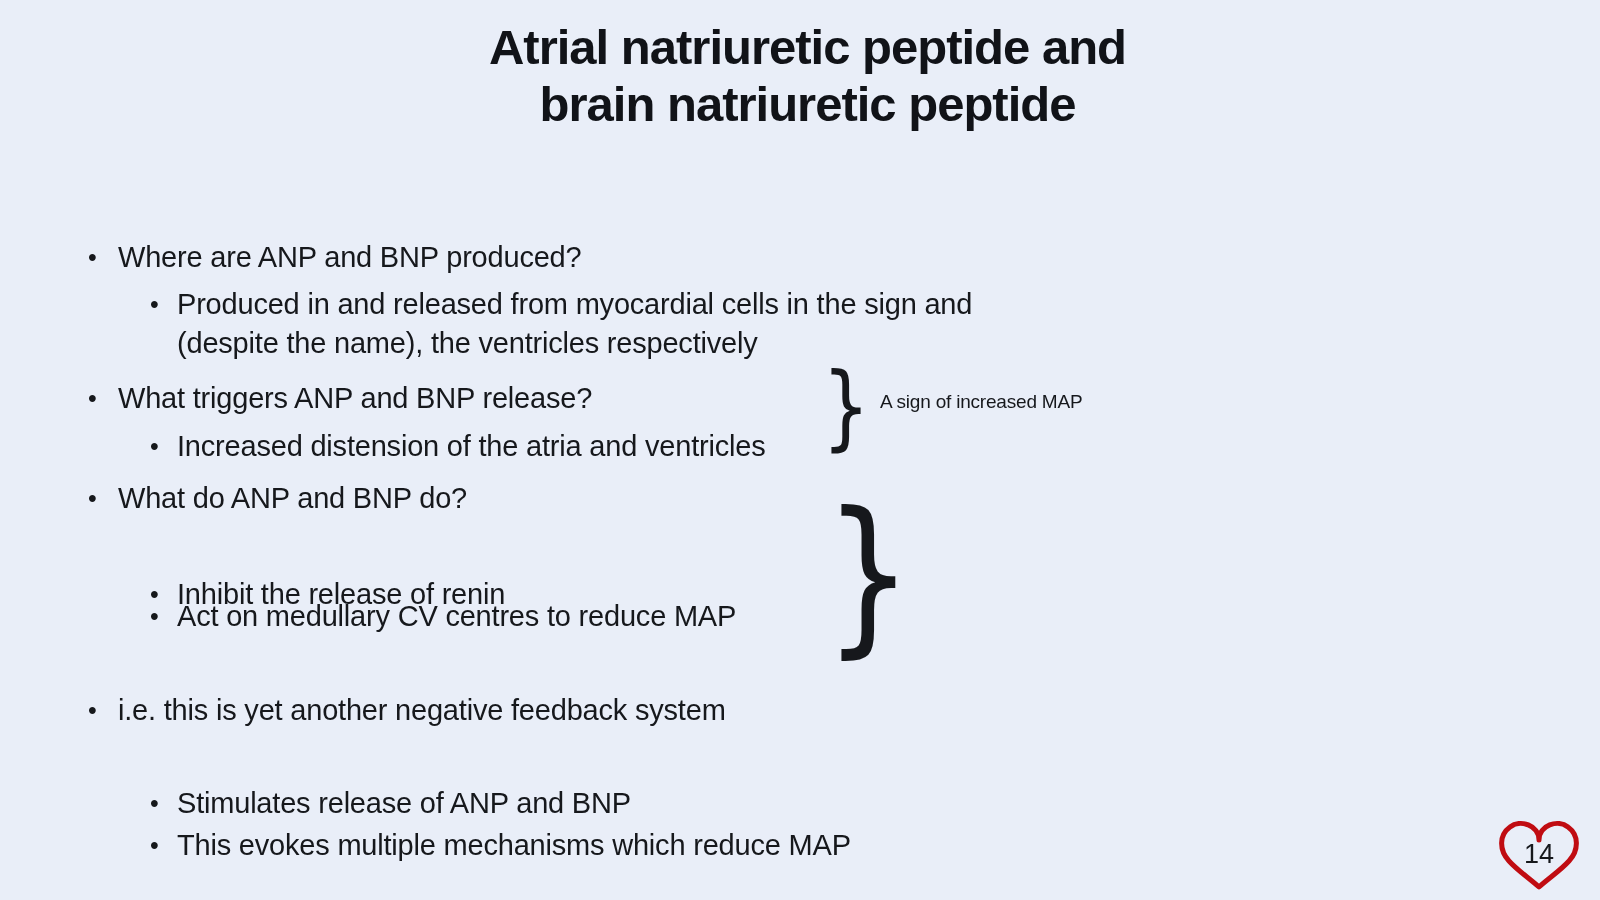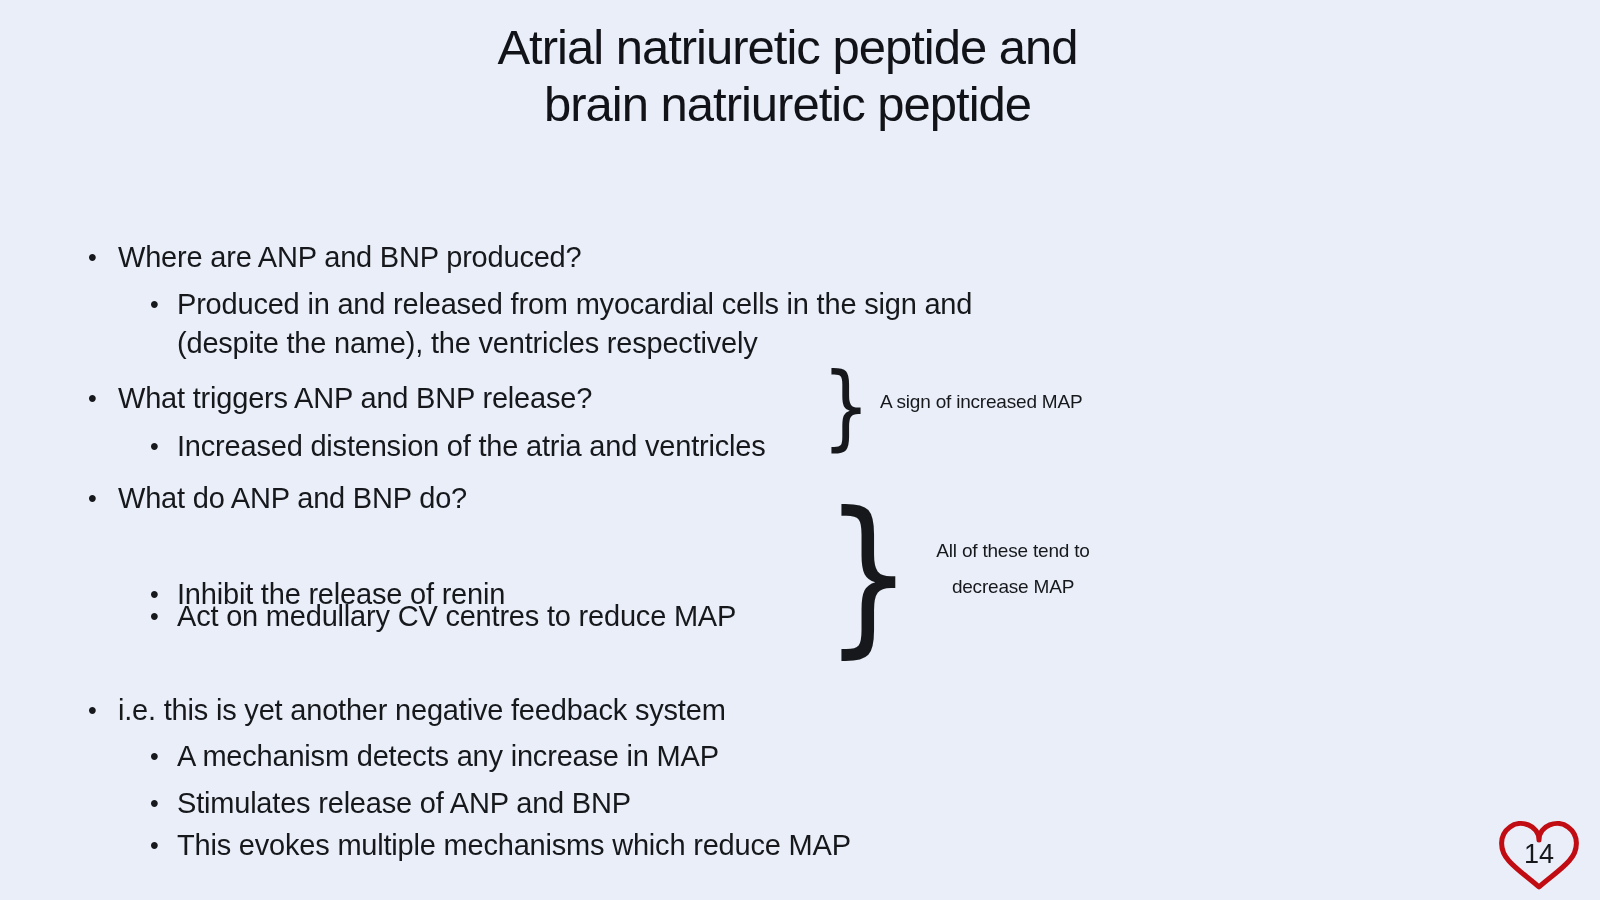--- a/index.html
+++ b/index.html
@@ -21,25 +21,26 @@
   }
   
   .title {
     position: absolute;
     top: 19px;
     left: 0;
     width: 1575px;
     margin: 0;
     text-align: center;
     font-size: 49px;
-    font-weight: normal;
+    font-weight: bold;
     line-height: 57px;
     letter-spacing: -1px;
     white-space: pre-line;
     color: #111318;
+    padding-left: 20px;
   }
   
   .line {
     position: absolute;
     font-size: 29px;
     line-height: 39px;
     letter-spacing: -0.2px;
     white-space: pre-line;
   }
   .line .bul {
@@ -166,40 +167,35 @@
   </div>
 
   <div class="line l2" id="ln8">
     <span class="bul">•</span><span class="txt">Act on medullary CV centres to reduce MAP</span>
   </div>
 
   <div class="line l1" id="ln9">
     <span class="bul">•</span><span class="txt">i.e. this is yet another negative feedback system</span>
   </div>
 
-  <div class="line l2" id="ln10">
-    <span class="bul">•</span><span class="txt">A mechanism detects any increase in MAP</span>
-  </div>
 
   <div class="line l2" id="ln11">
     <span class="bul">•</span><span class="txt">Stimulates release of ANP and BNP</span>
   </div>
 
   <div class="line l2" id="ln12">
     <span class="bul">•</span><span class="txt">This evokes multiple mechanisms which reduce MAP</span>
   </div>
 
   <div class="brace brace-small">}</div>
 
   <div class="annotation" id="annotation-1">A sign of increased MAP</div>
 
   <div class="brace brace-large">}</div>
 
-  <div class="annotation" id="annotation-2">All of these tend to
-decrease MAP</div>
 
   <div class="page-heart">
     <svg width="86" height="74" viewBox="0 0 86 74">
       <path d="M43 21 C43 6 24 0 14 8 C3 16 3 31 13 42 C21 51 33 59 43 68 C53 59 65 51 73 42 C83 31 83 16 72 8 C62 0 43 6 43 21 Z" fill="none" stroke="#c00c12" stroke-width="5" stroke-linejoin="round"></path>
     </svg>
     <div class="page-number">14</div>
   </div>
 
 </div>
 

